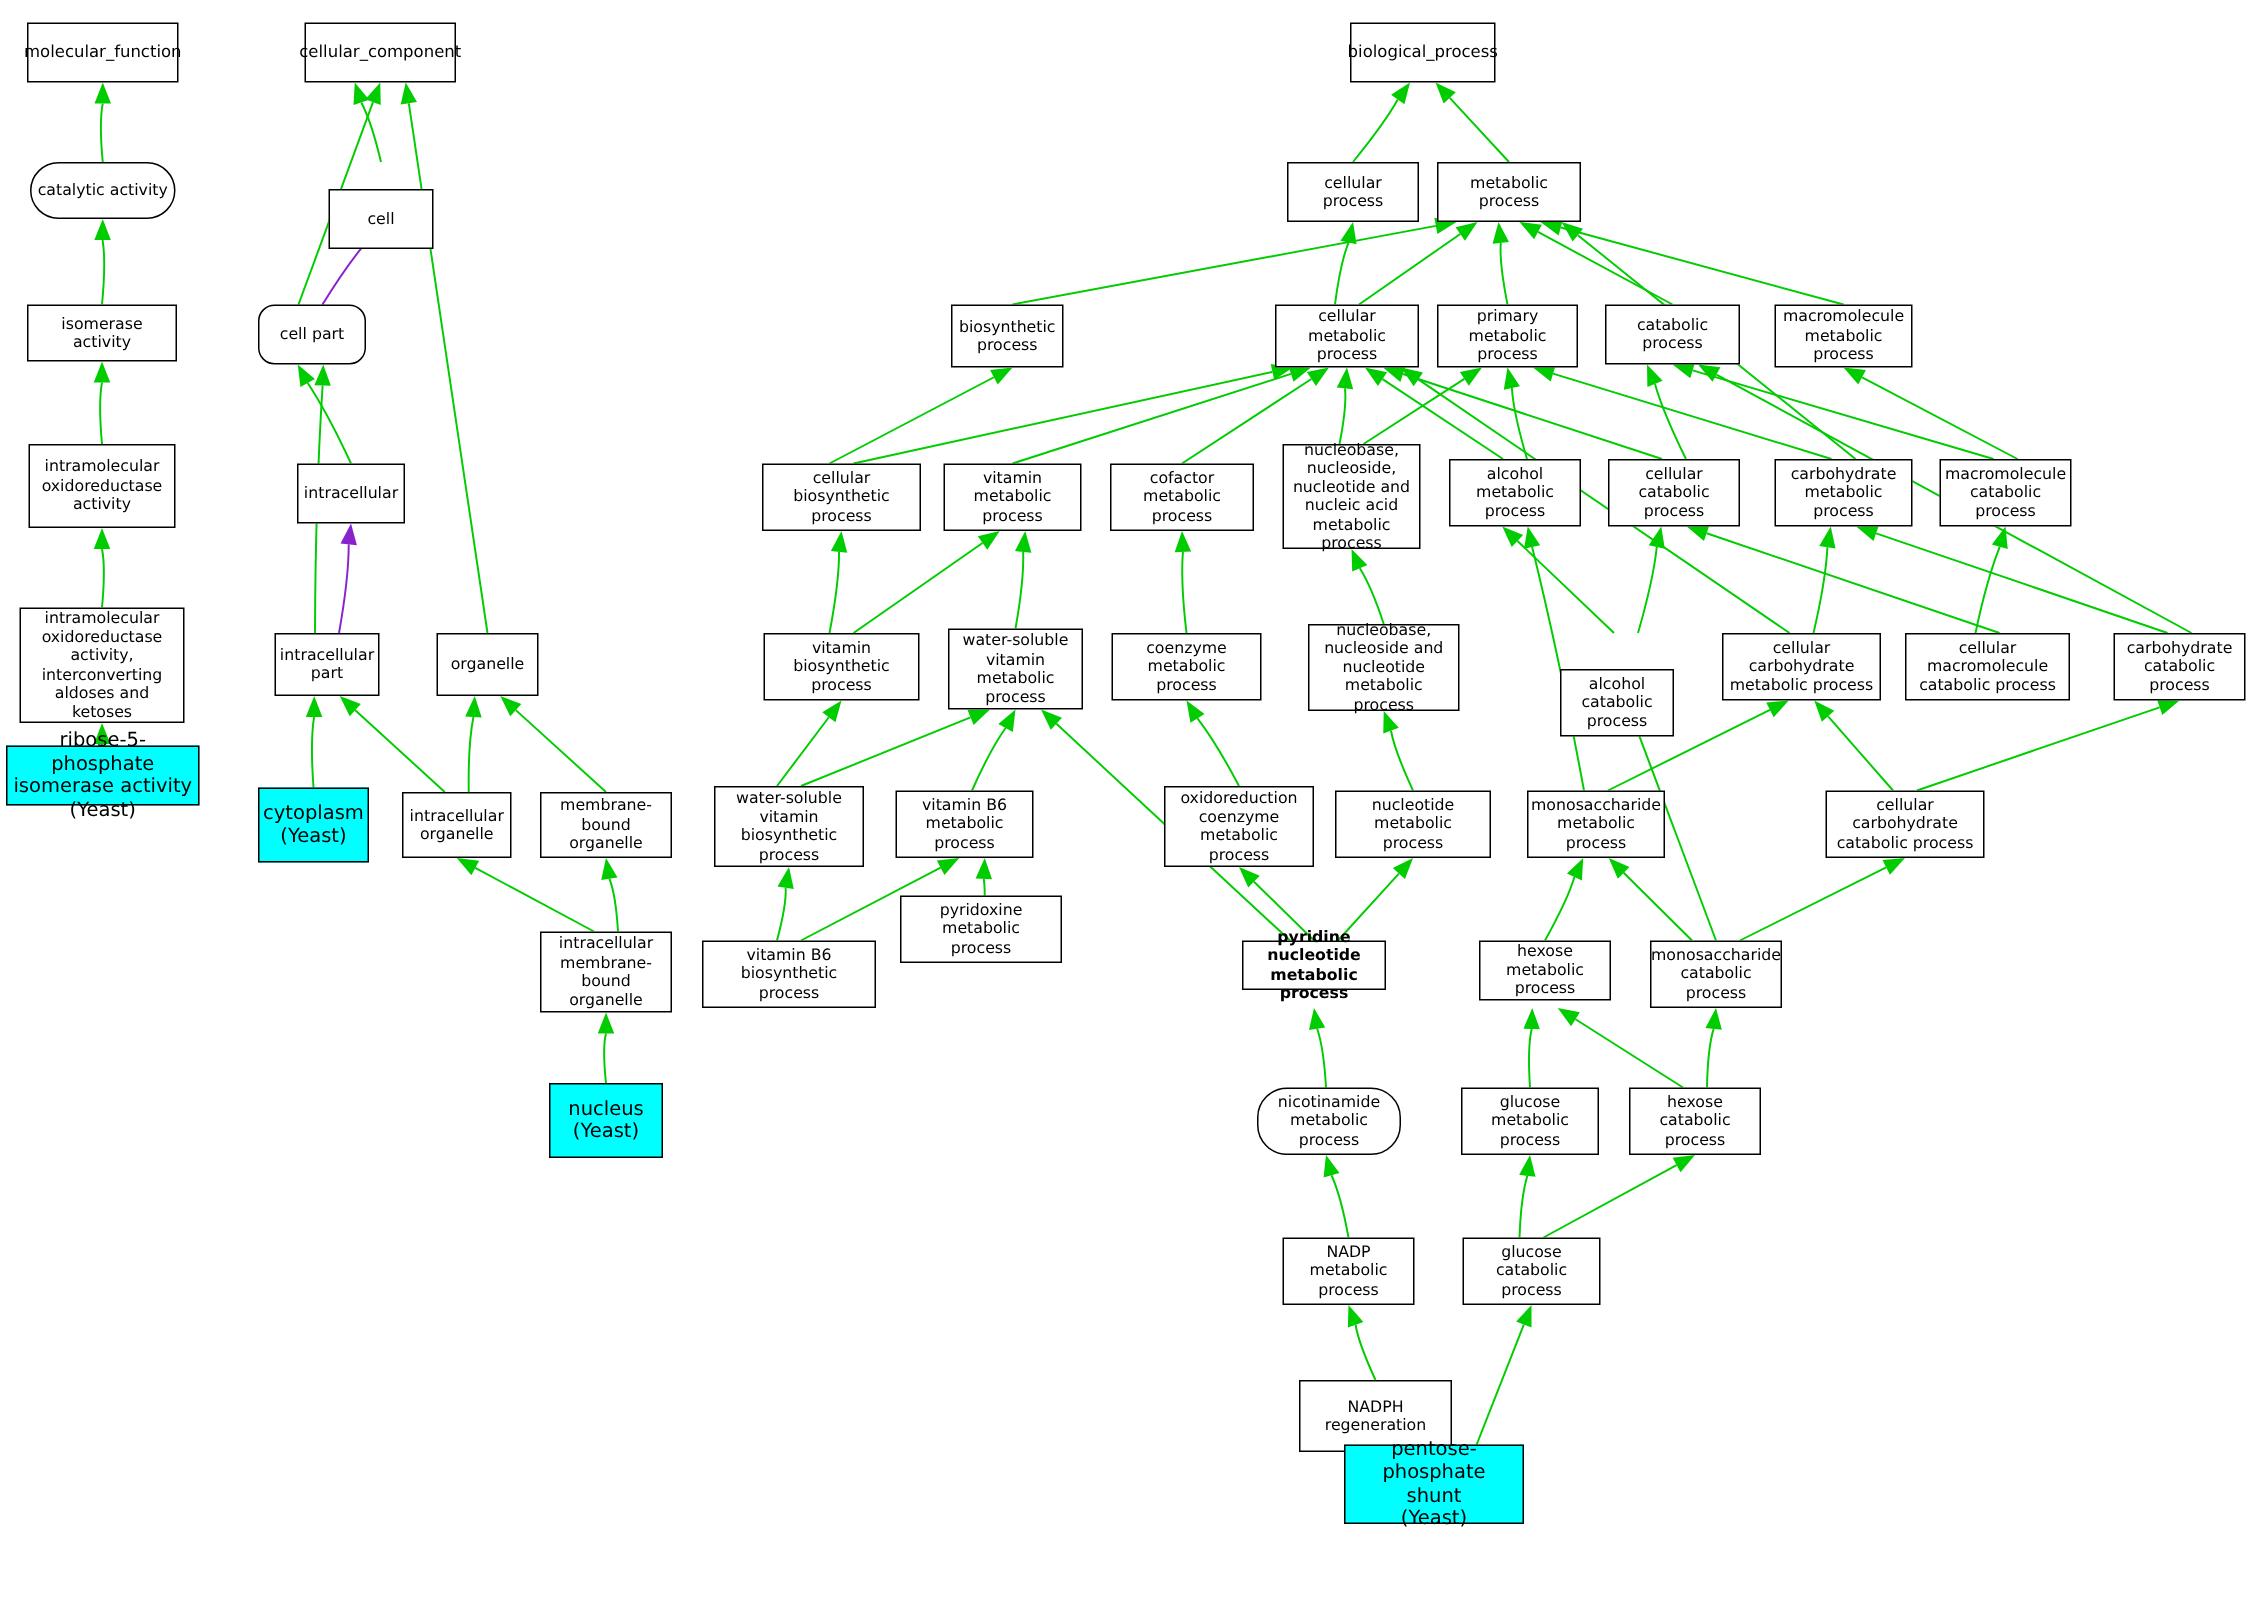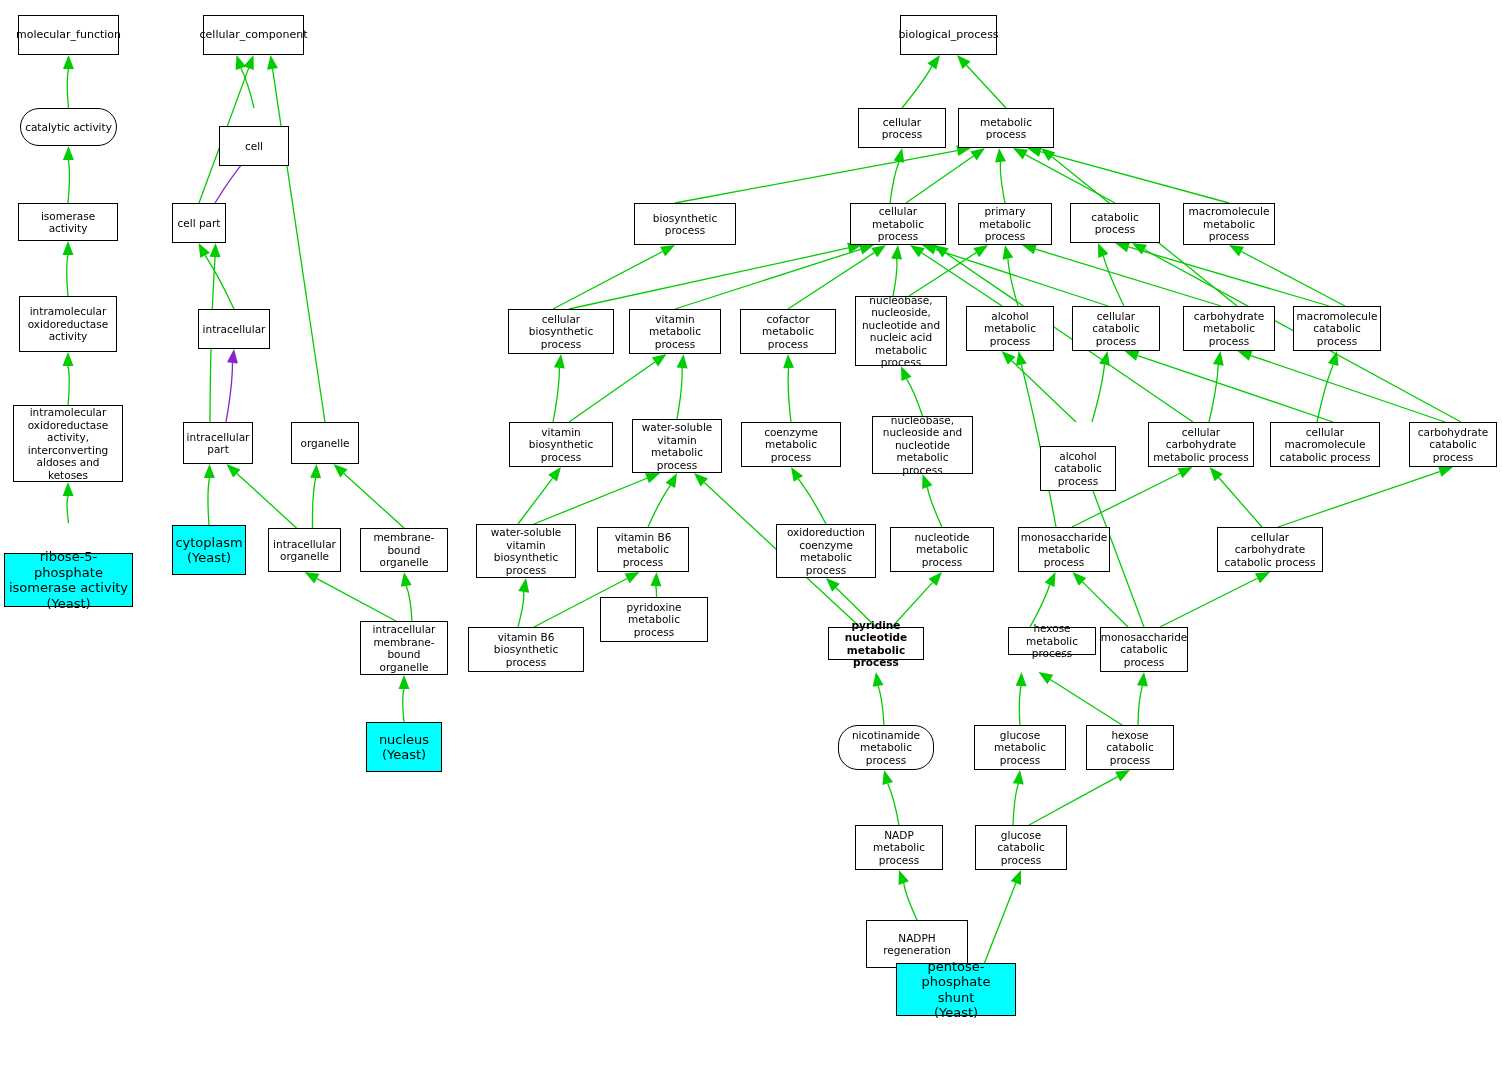--- a/index.html
+++ b/index.html
@@ -215,45 +215,45 @@
       <div class="node" style="left: 20px; top: 108px; width: 97px; height: 38px; border-radius: 19px;">catalytic activity</div>
       <div class="node" style="left: 18px; top: 203px; width: 100px; height: 38px;">isomerase activity</div>
       <div class="node" style="left: 19px; top: 296px; width: 98px; height: 56px;">intramolecular
 oxidoreductase
 activity</div>
       <div class="node" style="left: 13px; top: 405px; width: 110px; height: 77px;">intramolecular
 oxidoreductase
 activity, interconverting
 aldoses and
 ketoses</div>
-      <div class="node highlight" style="left: 4px; top: 553px; width: 129px; height: 54px;">ribose-5-phosphate
+      <div class="node highlight" style="left: 4px; top: 497px; width: 129px; height: 40px;">ribose-5-phosphate
 isomerase activity
 (Yeast)</div>
       <div class="node root" style="left: 203px; top: 15px; width: 101px; height: 40px;">cellular_component</div>
       <div class="node" style="left: 219px; top: 108px; width: 70px; height: 40px; margin-top: 18px;">cell</div>
-      <div class="node" style="left: 172px; top: 203px; width: 54px; height: 40px;">cell part</div>
+      <div class="node" style="left: 172px; top: 203px; width: 72px; height: 40px; border-radius: 11px;">cell part</div>
       <div class="node" style="left: 198px; top: 309px; width: 72px; height: 40px;">intracellular</div>
       <div class="node" style="left: 183px; top: 422px; width: 70px; height: 42px;">intracellular
 part</div>
       <div class="node" style="left: 291px; top: 422px; width: 68px; height: 42px;">organelle</div>
       <div class="node highlight" style="left: 172px; top: 525px; width: 74px; height: 50px;">cytoplasm
 (Yeast)</div>
       <div class="node" style="left: 268px; top: 528px; width: 73px; height: 44px;">intracellular
 organelle</div>
       <div class="node" style="left: 360px; top: 528px; width: 88px; height: 44px;">membrane-bound
 organelle</div>
       <div class="node" style="left: 360px; top: 621px; width: 88px; height: 54px;">intracellular
 membrane-bound
 organelle</div>
       <div class="node highlight" style="left: 366px; top: 722px; width: 76px; height: 50px;">nucleus
 (Yeast)</div>
       <div class="node root" style="left: 900px; top: 15px; width: 97px; height: 40px;">biological_process</div>
       <div class="node" style="left: 858px; top: 108px; width: 88px; height: 40px;">cellular process</div>
       <div class="node" style="left: 958px; top: 108px; width: 96px; height: 40px;">metabolic process</div>
-      <div class="node" style="left: 634px; top: 203px; width: 102px; height: 42px;">biosynthetic
+      <div class="node" style="left: 634px; top: 203px; width: 75px; height: 42px;">biosynthetic
 process</div>
       <div class="node" style="left: 850px; top: 203px; width: 96px; height: 42px;">cellular metabolic
 process</div>
       <div class="node" style="left: 958px; top: 203px; width: 94px; height: 42px;">primary metabolic
 process</div>
       <div class="node" style="left: 1070px; top: 203px; width: 90px; height: 40px;">catabolic process</div>
       <div class="node" style="left: 1183px; top: 203px; width: 92px; height: 42px;">macromolecule
 metabolic process</div>
       <div class="node" style="left: 508px; top: 309px; width: 106px; height: 45px;">cellular biosynthetic
 process</div>
@@ -306,21 +306,21 @@
       <div class="node" style="left: 1018px; top: 527px; width: 92px; height: 45px;">monosaccharide
 metabolic process</div>
       <div class="node" style="left: 1217px; top: 527px; width: 106px; height: 45px;">cellular carbohydrate
 catabolic process</div>
       <div class="node" style="left: 468px; top: 627px; width: 116px; height: 45px;">vitamin B6 biosynthetic
 process</div>
       <div class="node" style="left: 600px; top: 597px; width: 108px; height: 45px;">pyridoxine metabolic
 process</div>
       <div class="node" style="left: 828px; top: 627px; width: 96px; height: 33px; font-weight: bold;">pyridine nucleotide
 metabolic process</div>
-      <div class="node" style="left: 1008px; top: 627px; width: 88px; height: 28px;">hexose metabolic
+      <div class="node" style="left: 986px; top: 627px; width: 88px; height: 40px;">hexose metabolic
 process</div>
       <div class="node" style="left: 1100px; top: 627px; width: 88px; height: 45px;">monosaccharide
 catabolic process</div>
       <div class="node" style="left: 838px; top: 725px; width: 96px; height: 45px; border-radius: 20px;">nicotinamide
 metabolic process</div>
       <div class="node" style="left: 974px; top: 725px; width: 92px; height: 45px;">glucose metabolic
 process</div>
       <div class="node" style="left: 1086px; top: 725px; width: 88px; height: 45px;">hexose catabolic
 process</div>
       <div class="node" style="left: 855px; top: 825px; width: 88px; height: 45px;">NADP metabolic

